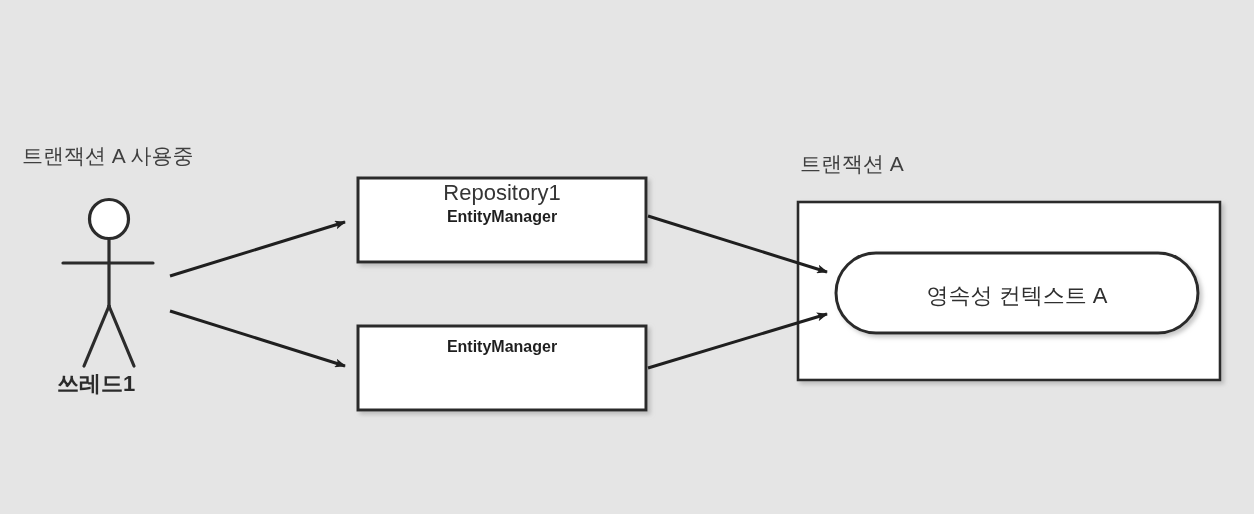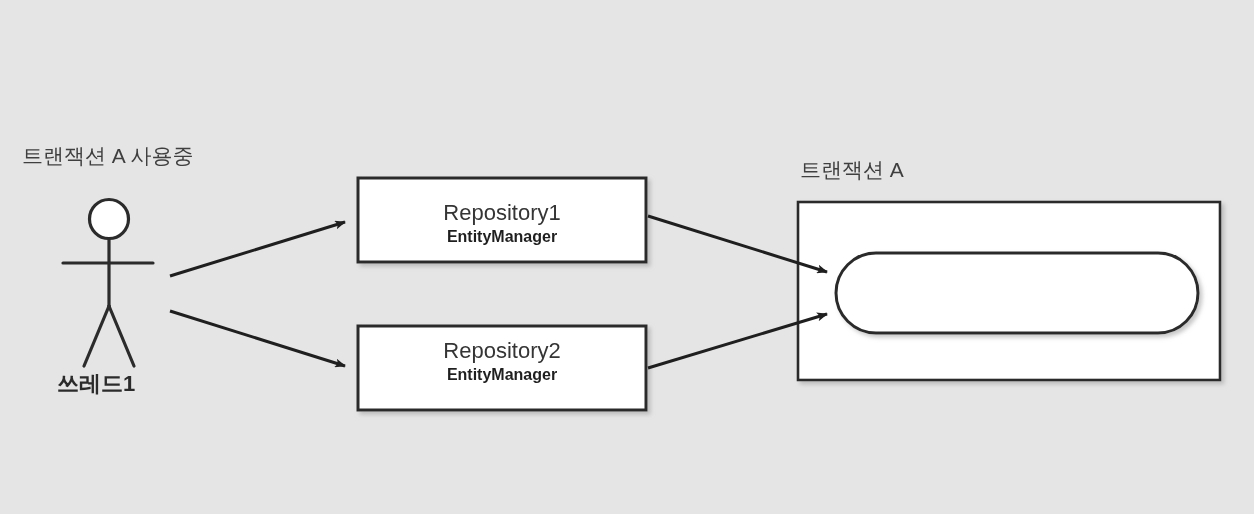--- a/index.html
+++ b/index.html
@@ -100,26 +100,26 @@
       <line x1="170" y1="311" x2="345" y2="366" marker-end="url(#arrowhead)"></line>
       <line x1="648" y1="216" x2="827" y2="272" marker-end="url(#arrowhead)"></line>
       <line x1="648" y1="368" x2="827" y2="314" marker-end="url(#arrowhead)"></line>
     </g>
   </svg>
 
   <div class="lbl lbl-caption" style="left:22px; top:144px;">트랜잭션 A 사용중</div>
 
   <div class="lbl lbl-actor" style="left:57px; top:371px;">쓰레드1</div>
 
-  <div class="lbl lbl-caption" style="left:800px; top:158px;">트랜잭션 A</div>
+  <div class="lbl lbl-caption" style="left:800px; top:152px;">트랜잭션 A</div>
 
-  <div class="box-text" style="left:358px; top:199px; width:288px;">
+  <div class="box-text" style="left:358px; top:179px; width:288px;">
     <span class="t1">Repository1</span>
     <span class="t2">EntityManager</span>
   </div>
 
   <div class="box-text" style="left:358px; top:337px; width:288px;">
-    <span class="t1">Repository2</span>
     <span class="t2">EntityManager</span>
   </div>
 
+  <div class="capsule-text" style="left:836px; top:281px; width:362px;">영속성 컨텍스트 A</div>
 
 </div>
 
 </body></html>

